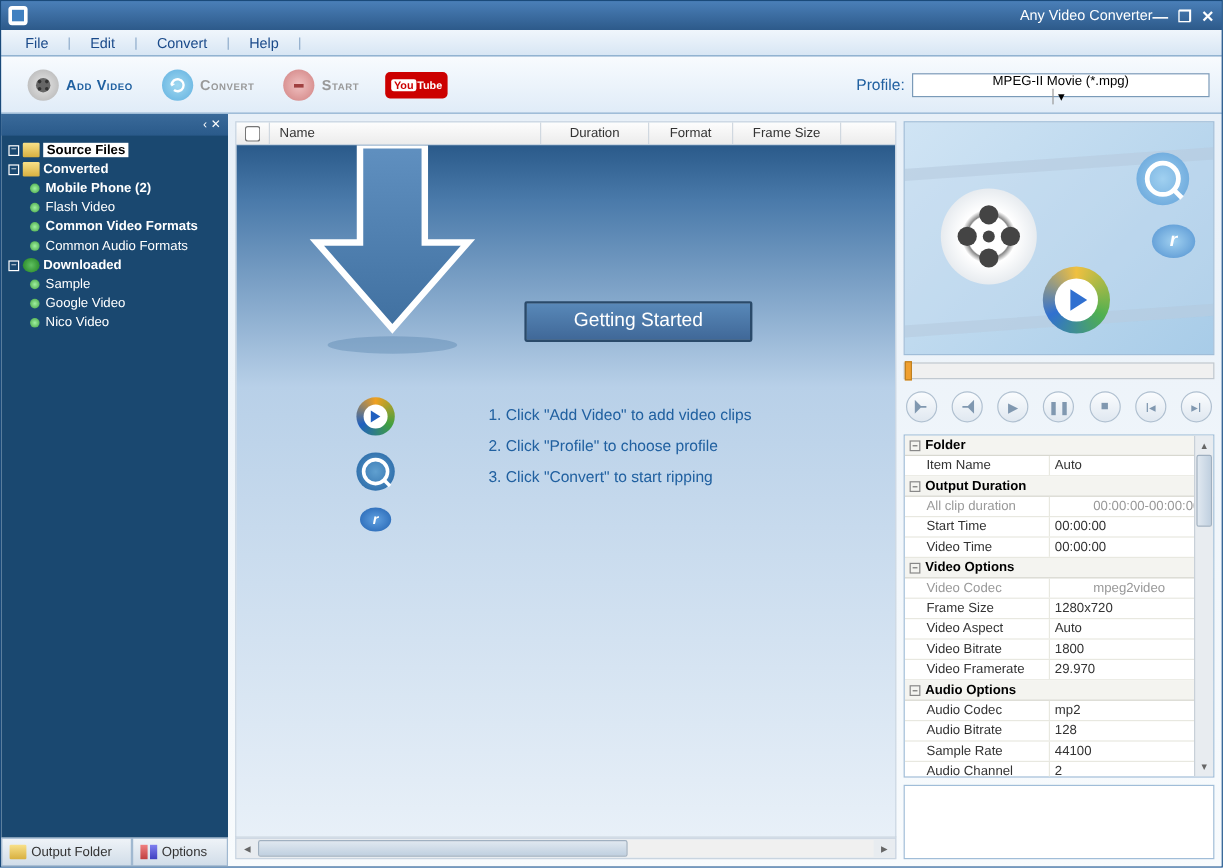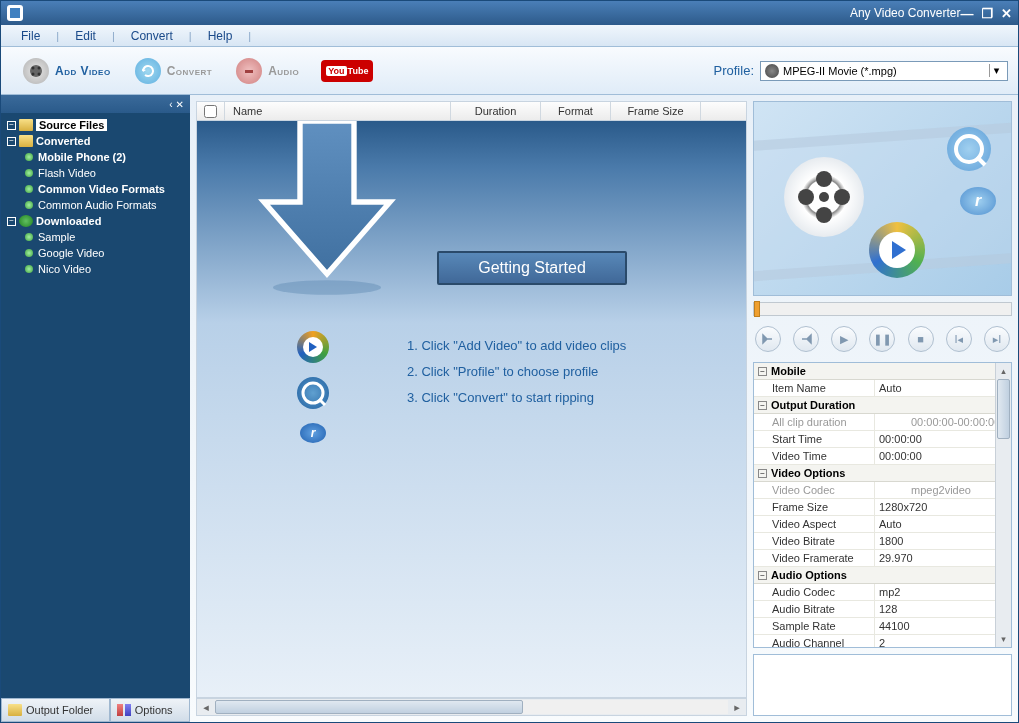--- a/index.html
+++ b/index.html
@@ -19,21 +19,21 @@
 .tool-btn .lbl { font-size: 12px; font-variant: small-caps; letter-spacing: 0.5px; font-weight: bold; }
 .tool-btn.add .icon { background: radial-gradient(circle, #e8e8e8, #b0b0b0); }
 .tool-btn.add .lbl { color: #2060a0; }
 .tool-btn.convert .icon { background: radial-gradient(circle, #a0d8f0, #60b0e0); }
 .tool-btn.convert .lbl { color: #999; }
 .tool-btn.stop .icon { background: radial-gradient(circle, #f0c0c0, #d08080); }
 .tool-btn.stop .lbl { color: #999; }
 .youtube-icon { width: 52px; height: 22px; background: #cc0000; border-radius: 4px; color: white; font-size: 9px; font-weight: bold; display: flex; align-items: center; justify-content: center; margin-left: 10px; }
 .toolbar .spacer { flex: 1; }
 .profile-label { color: #2060a0; font-size: 13px; margin-right: 6px; }
-.profile-select { width: 248px; height: 20px; border: 1px solid #7a9ab8; background: white; display: flex; align-items: center; padding: 0 4px; font-size: 11px; }
+.profile-select { width: 248px; height: 20px; border: 1px solid #7a9ab8; background: white; display: flex; align-items: center; padding: 0 4px; font-size: 11px; flex-direction: column; }
 .profile-select .disc { width: 14px; height: 14px; border-radius: 50%; background: radial-gradient(circle, #888, #444); margin-right: 4px; }
 .profile-select .dd { width: 14px; text-align: center; border-left: 1px solid #999; }
 .content { flex: 1; display: flex; background: linear-gradient(#e8f0f8, #f8fbfd); overflow: hidden; }
 .sidebar { width: 189px; display: flex; flex-direction: column; background: #1a4870; color: white; }
 .sidebar-head { height: 18px; background: linear-gradient(#3a6a9a, #2a5a8a); display: flex; justify-content: flex-end; align-items: center; padding: 0 6px; }
 .sidebar-head span { cursor: pointer; font-size: 10px; }
 .tree { flex: 1; padding: 4px 2px; font-size: 11px; overflow: hidden; }
 .tree-node { padding: 2px 0 2px 4px; display: flex; align-items: center; gap: 3px; white-space: nowrap; }
 .exp { width: 9px; height: 9px; border: 1px solid white; display: inline-flex; align-items: center; justify-content: center; font-size: 8px; line-height: 1; cursor: pointer; color: white; }
 .tree-icon { width: 14px; height: 12px; display: inline-block; }
@@ -138,21 +138,21 @@
           </svg>
         </div>
       <span class="lbl">Convert</span>
     </div>
     <div class="tool-btn stop">
       <div class="icon">
           <svg width="14" height="14">
             <rect x="3" y="6" width="8" height="3" fill="#a04040"></rect>
           </svg>
         </div>
-      <span class="lbl">Audio</span>
+      <span class="lbl">Start</span>
     </div>
     <div class="youtube-icon">
         <span style="background:white;color:#cc0000;padding:0 2px;border-radius:2px;margin-right:1px">You</span>
         <span>Tube</span>
       </div>
     <div class="spacer"></div>
     <span class="profile-label">Profile:</span>
     <div class="profile-select">
       <div class="disc"></div>
       <span style="flex:1">MPEG-II Movie (*.mpg)</span>
@@ -316,21 +316,21 @@
         <div class="ctrl-btn">▶</div>
         <div class="ctrl-btn">❚❚</div>
         <div class="ctrl-btn">■</div>
         <div class="ctrl-btn">I◂</div>
         <div class="ctrl-btn">▸I</div>
       </div>
       <div class="props">
         <div class="props-inner">
           <div class="prop-section">
               <span class="collapse">−</span>
-              <span>Mobile</span>
+              <span>Folder</span>
             </div>
           <div class="prop-row">
               <div class="key">Item Name</div>
               <div class="val">Auto</div>
             </div>
           <div class="prop-section">
               <span class="collapse">−</span>
               <span>Output Duration</span>
             </div>
           <div class="prop-row">

